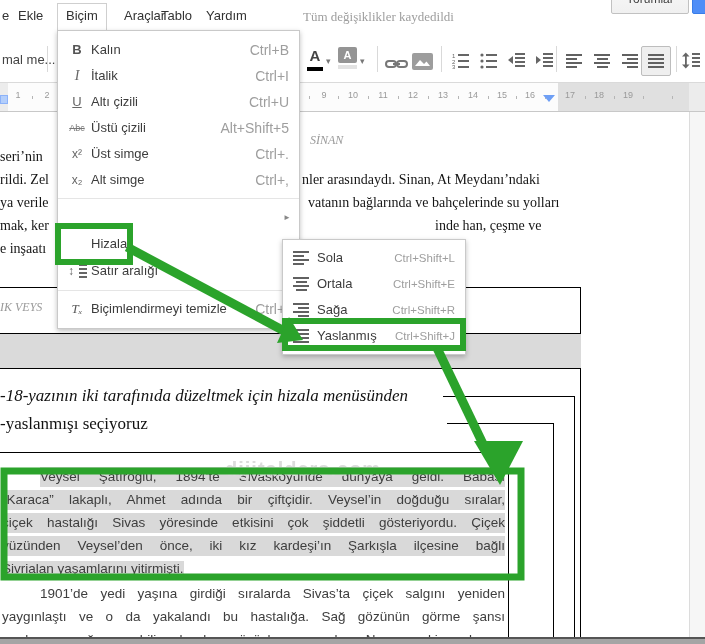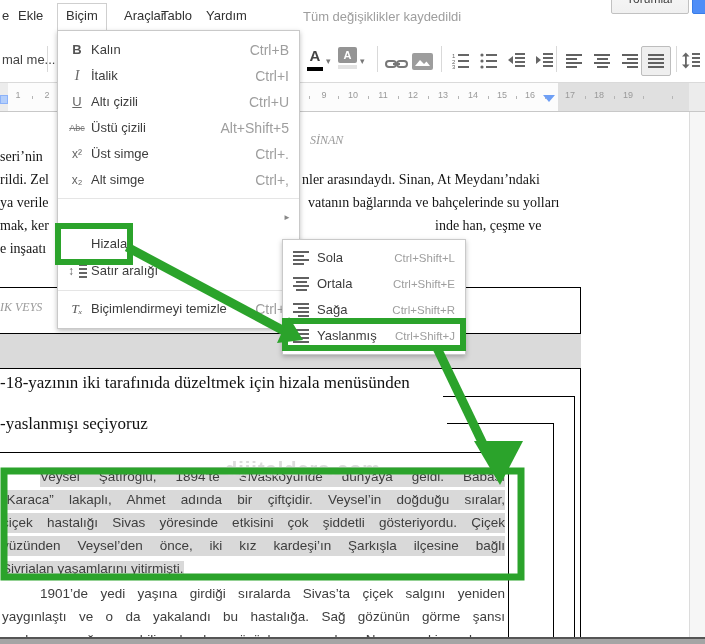--- a/index.html
+++ b/index.html
@@ -26,21 +26,21 @@
   .bline.hl{background:#d9d9d9;}
   .bline.last{width:auto;background:none;}
   .bline.last span{background:#d9d9d9;}
   .watermark{position:absolute;left:225px;top:458px;font-size:20px;font-weight:bold;
              color:#dcdcdc;z-index:4;letter-spacing:1px;}
   
   .menubar{position:absolute;left:0;top:0;width:705px;height:30px;background:#fff;z-index:20;}
   .mb-item{position:absolute;top:8px;font-size:13px;color:#333;cursor:default;}
   .mb-openbox{position:absolute;left:57px;top:3px;width:50px;height:28px;background:#fff;
               border:1px solid #cfcfcf;border-bottom:none;box-sizing:border-box;}
-  .mb-status{position:absolute;left:303px;top:9px;font-size:13px;color:#9e9e9e;}
+  .mb-status{position:absolute;left:303px;top:9px;font-size:13px;color:#9e9e9e;font-family:Liberation Serif, serif;}
   .btn-comments{position:absolute;left:611px;top:-16px;width:78px;height:30px;border:1px solid #c1c1c1;
        border-radius:2px;background:linear-gradient(#f8f8f8,#f0f0f0);font-size:12px;color:#444;
        text-align:center;line-height:28px;box-sizing:border-box;}
   .btn-share{position:absolute;left:692px;top:-16px;width:60px;height:30px;background:#4f8ef7;
        border:1px solid #3a7de8;border-radius:2px;box-sizing:border-box;}
   .toolbar{position:absolute;left:0;top:30px;width:705px;height:53px;background:#fff;
            border-bottom:1px solid #dadada;z-index:20;box-sizing:border-box;}
   .tb-style{position:absolute;left:2px;top:22px;font-size:13px;color:#444;white-space:nowrap;}
   .tb-sep{position:absolute;top:16px;width:1px;height:26px;background:#d9d9d9;}
   .tb-caret{position:absolute;top:26px;font-size:9px;color:#777;}
@@ -149,21 +149,21 @@
       </div>
 
     <div class="tline" style="left:0;top:287px;width:581px;height:1px;"></div>
     <div class="tline" style="left:580px;top:287px;width:1px;height:350px;"></div>
     <div class="grayband"></div>
 
     <div class="doc-title" style="left:0;top:300px;">IK VEYS</div>
 
     <div>
 
-        <div class="exline" style="top: 373px;">-18-yazının iki tarafınıda düzeltmek için hizala menüsünden</div>
+        <div class="exline" style="top: 386px; font-style: italic;">-18-yazının iki tarafınıda düzeltmek için hizala menüsünden</div>
 
         <div class="exline" style="top: 414px;">-yaslanmışı seçiyoruz</div>
       </div>
 
     <div class="corner" style="left:443px;top:396px;width:131px;height:241px;"></div>
     <div class="corner" style="left:447px;top:423px;width:106px;height:214px;"></div>
     <div class="corner" style="left:0;top:452px;width:508px;height:185px;"></div>
 
     <div class="watermark">dijitalders.com</div>
 

